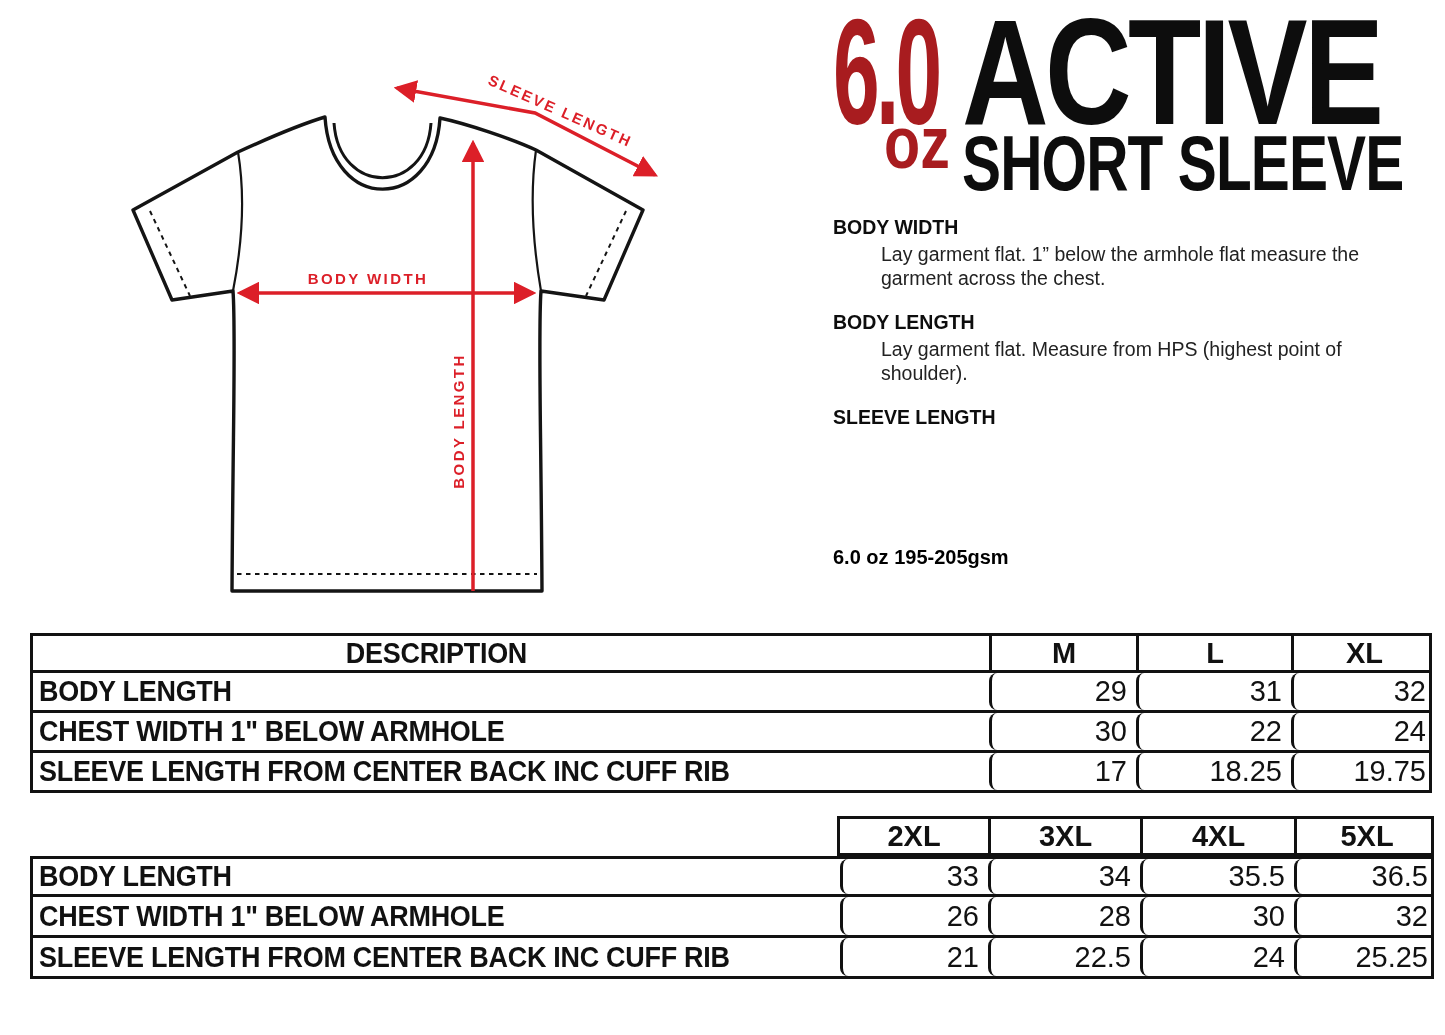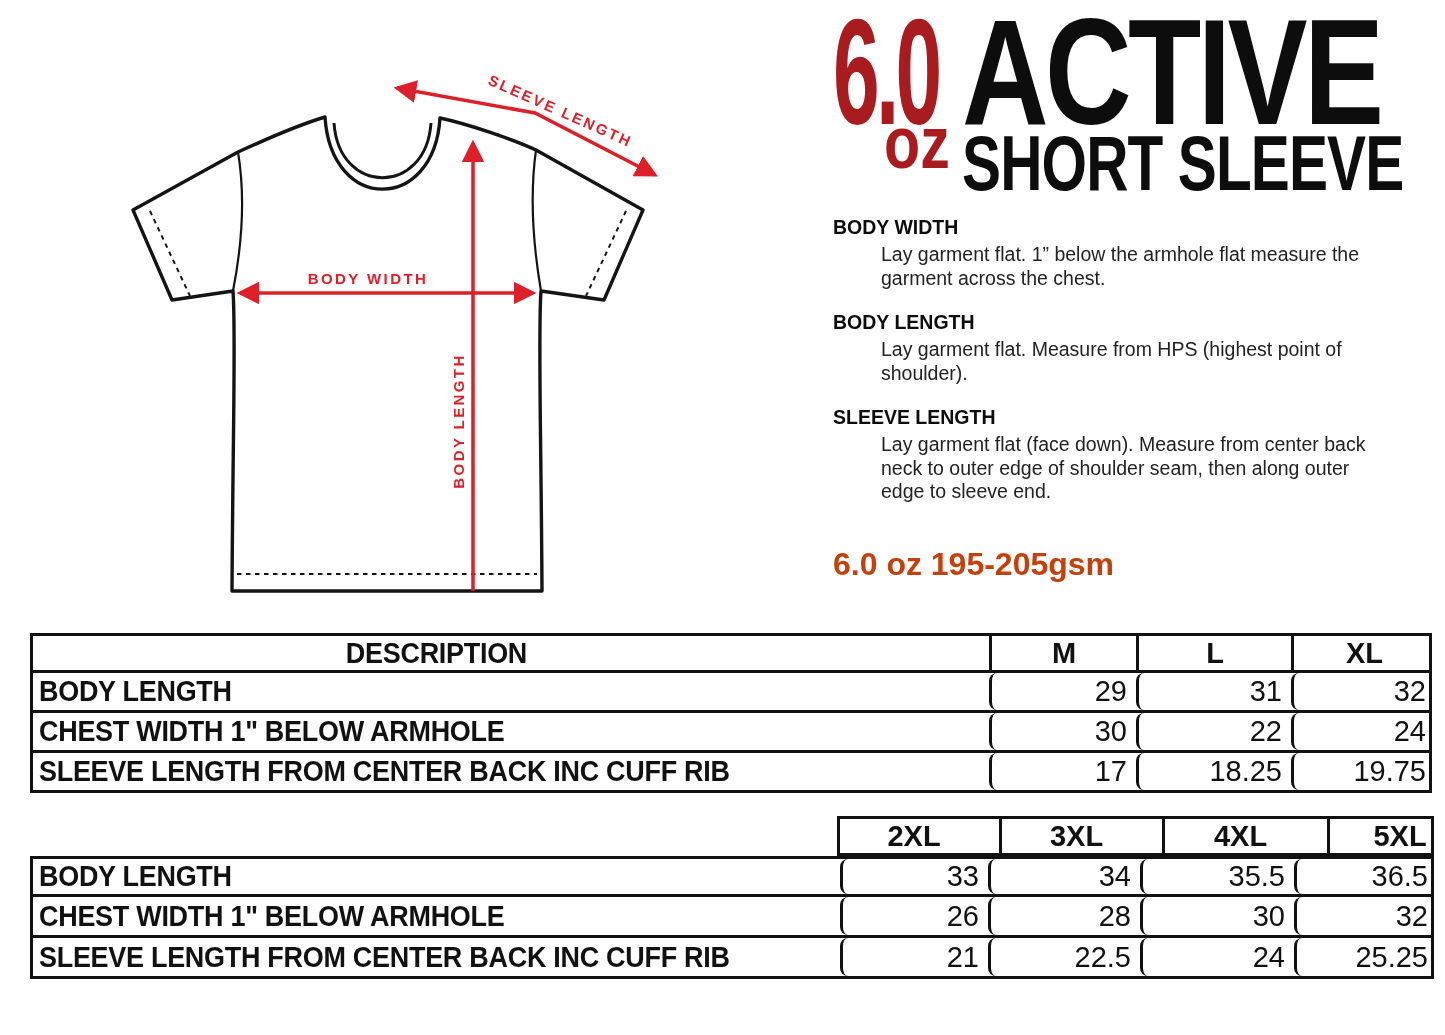--- a/index.html
+++ b/index.html
@@ -17,21 +17,21 @@
   .t-num{left:833px;top:-3px;font-size:150px;letter-spacing:-0.045em;transform:scaleX(0.56);color:var(--title-red);}
   .t-oz{left:884px;top:106px;font-size:74px;transform:scaleX(0.8);color:var(--title-red);}
   .t-active{left:962px;top:-3px;font-size:150px;letter-spacing:-0.03em;transform:scaleX(0.8);color:#0d0d0d;}
   .t-short{left:962px;top:124px;font-size:78px;letter-spacing:-0.015em;transform:scaleX(0.75);color:#0d0d0d;}
 
   
   .info{position:absolute;left:833px;top:216px;width:580px;}
   .info-section{margin-bottom:21px;}
   .info-heading{font-size:19.5px;font-weight:bold;margin-bottom:4px;color:#0d0d0d;}
   .info-body{font-size:19.5px;line-height:23.5px;white-space:pre-line;color:#222;margin-left:48px;}
-  .fabric-weight{position:absolute;left:833px;top:546px;font-size:32px;font-weight:bold;color:#c2410c;text-align:right;}
+  .fabric-weight{position:absolute;left:833px;top:546px;font-size:20px;font-weight:bold;color:#000000;text-align:right;}
 
   
   .diagram{position:absolute;left:0;top:0;}
   .shirt-line{stroke:#141414;fill:none;}
   .shirt-fill{fill:#ffffff;}
   .red-stroke{stroke:var(--diagram-red);}
   .red-fill{fill:var(--diagram-red);}
   .red-label{fill:var(--diagram-red);font-family:"Liberation Sans",sans-serif;font-size:15px;font-weight:bold;letter-spacing:2.4px;}
 
   
@@ -43,21 +43,21 @@
   .cell.c-num{justify-content:flex-end;padding-right:9px;font-size:29px;color:#111;border-radius:8px;}
   .cell.c-head{justify-content:center;font-weight:bold;font-size:29px;}
   .cond{display:inline-block;transform:scaleX(0.93);transform-origin:left center;white-space:nowrap;font-weight:bold;font-size:29px;letter-spacing:-0.3px;}
   .cond-center{transform-origin:center center;}
 
   .table1{position:absolute;left:30px;top:633px;width:1402px;}
   .table1 .grid-row{grid-template-columns:956px 147px 155px 144px;height:40px;}
   .table1 .desc-head{justify-content:center;padding-right:150px;}
 
   .table2-header{position:absolute;left:837px;top:816px;width:597px;}
-  .table2-header .grid-row{grid-template-columns:148px 152px 154px 143px;height:40px;gap:11px;}
+  .table2-header .grid-row{grid-template-columns:148px 152px 154px 143px;height:40px;}
   .table2-body{position:absolute;left:30px;top:856px;width:1404px;}
   .table2-body .grid-row{grid-template-columns:807px 148px 152px 154px 143px;height:41px;}
 </style>
 </head>
 <body>
 
 <div class="page">
 
   <svg class="diagram" width="780" height="630" viewBox="0 0 780 630">
     <defs>
@@ -109,23 +109,20 @@
       <div class="info-body">Lay garment flat. 1” below the armhole flat measure the
 garment across the chest.</div>
     </div>
     <div class="info-section">
       <div class="info-heading">BODY LENGTH</div>
       <div class="info-body">Lay garment flat. Measure from HPS (highest point of
 shoulder).</div>
     </div>
     <div class="info-section">
       <div class="info-heading">SLEEVE LENGTH</div>
-      <div class="info-body">Lay garment flat (face down). Measure from center back
-neck to outer edge of shoulder seam, then along outer
-edge to sleeve end.</div>
     </div>
   </div>
   <div class="fabric-weight">6.0 oz 195-205gsm</div>
 
   <div class="table1">
     <div class="grid-row">
       <div class="cell c-head desc-head">
         <span class="cond cond-center">DESCRIPTION</span>
       </div>
       <div class="cell c-head">M</div>

